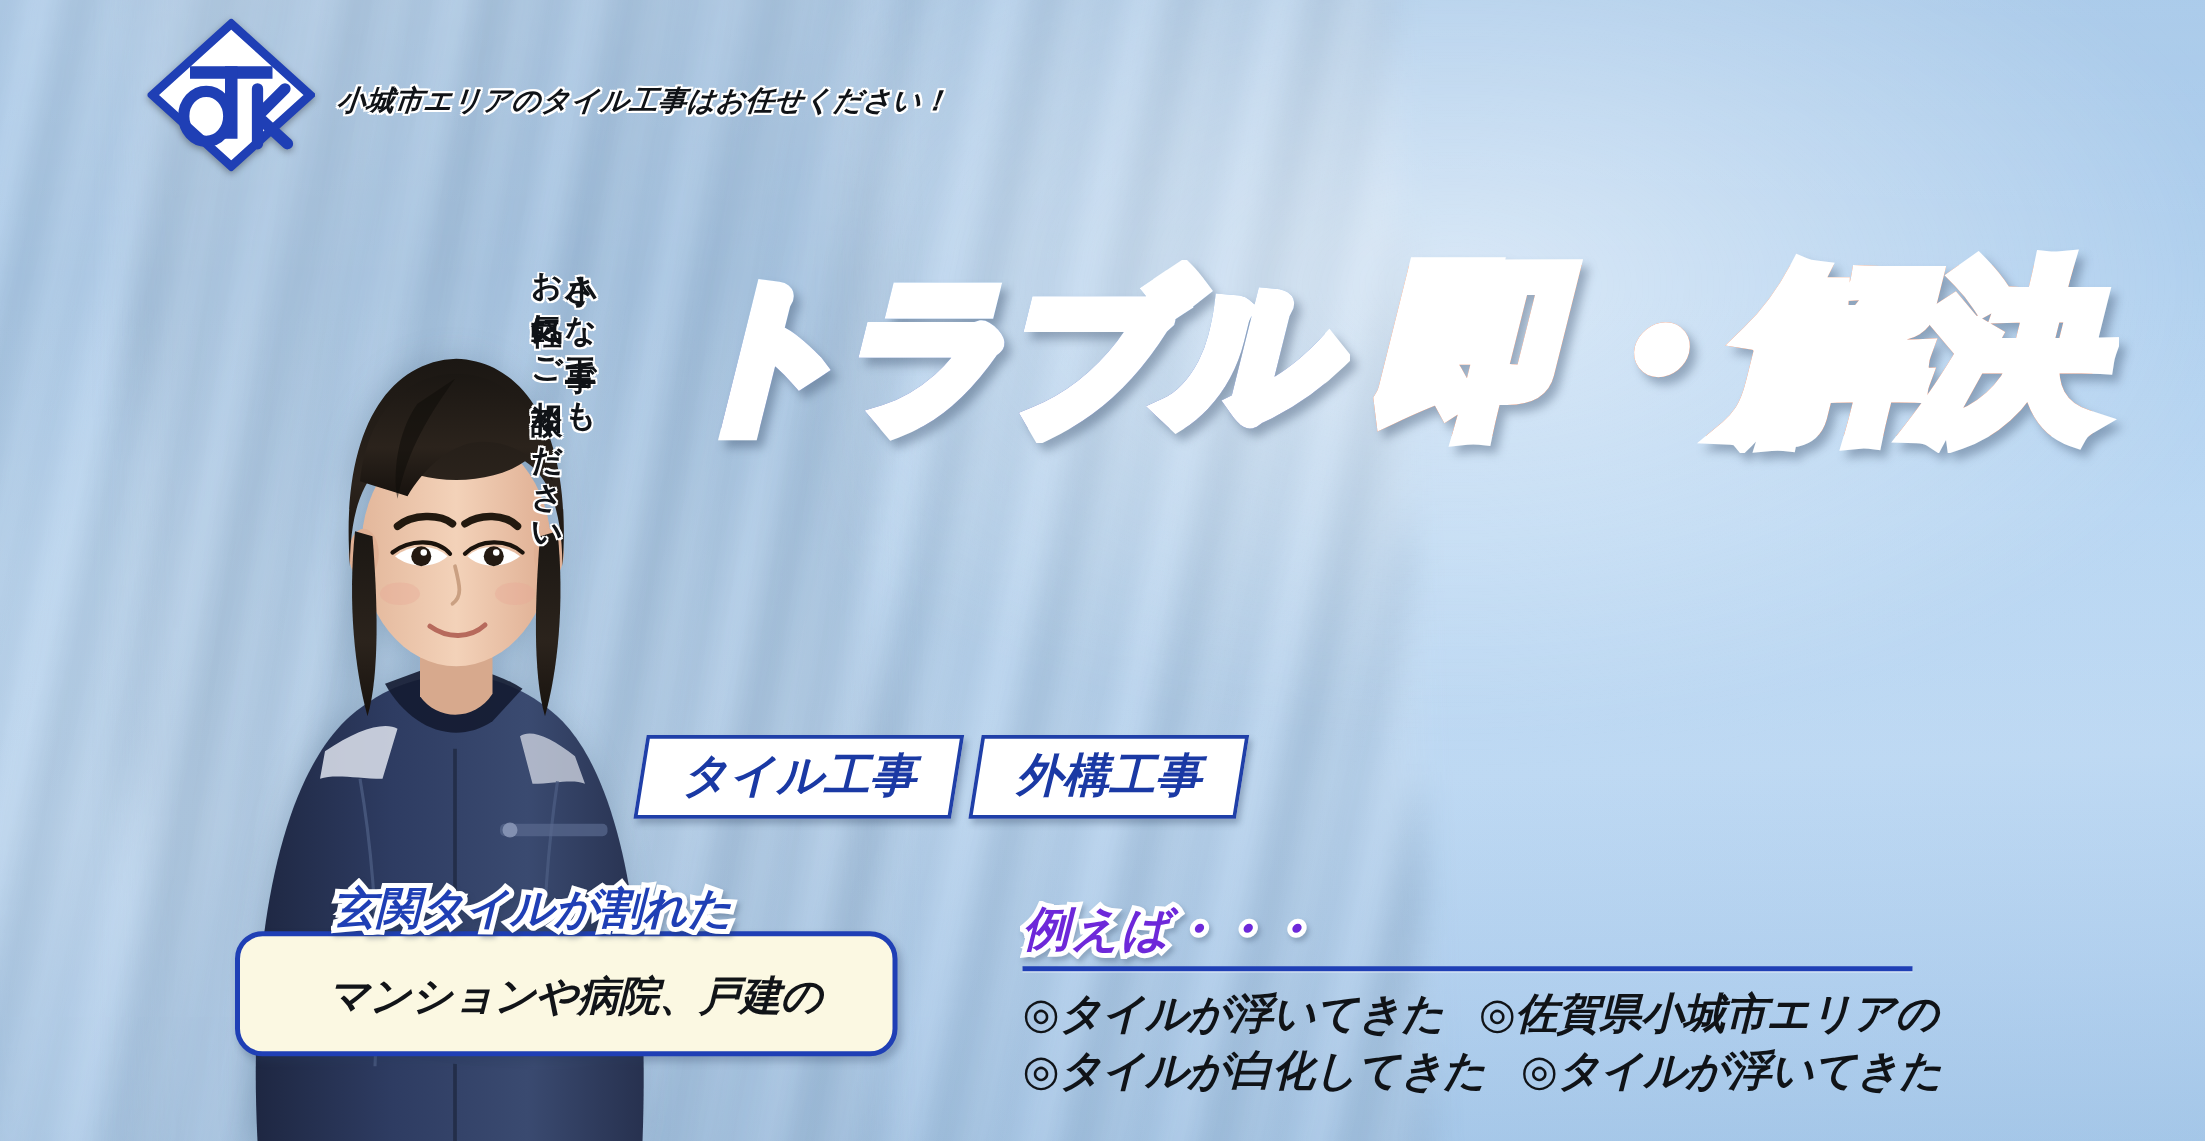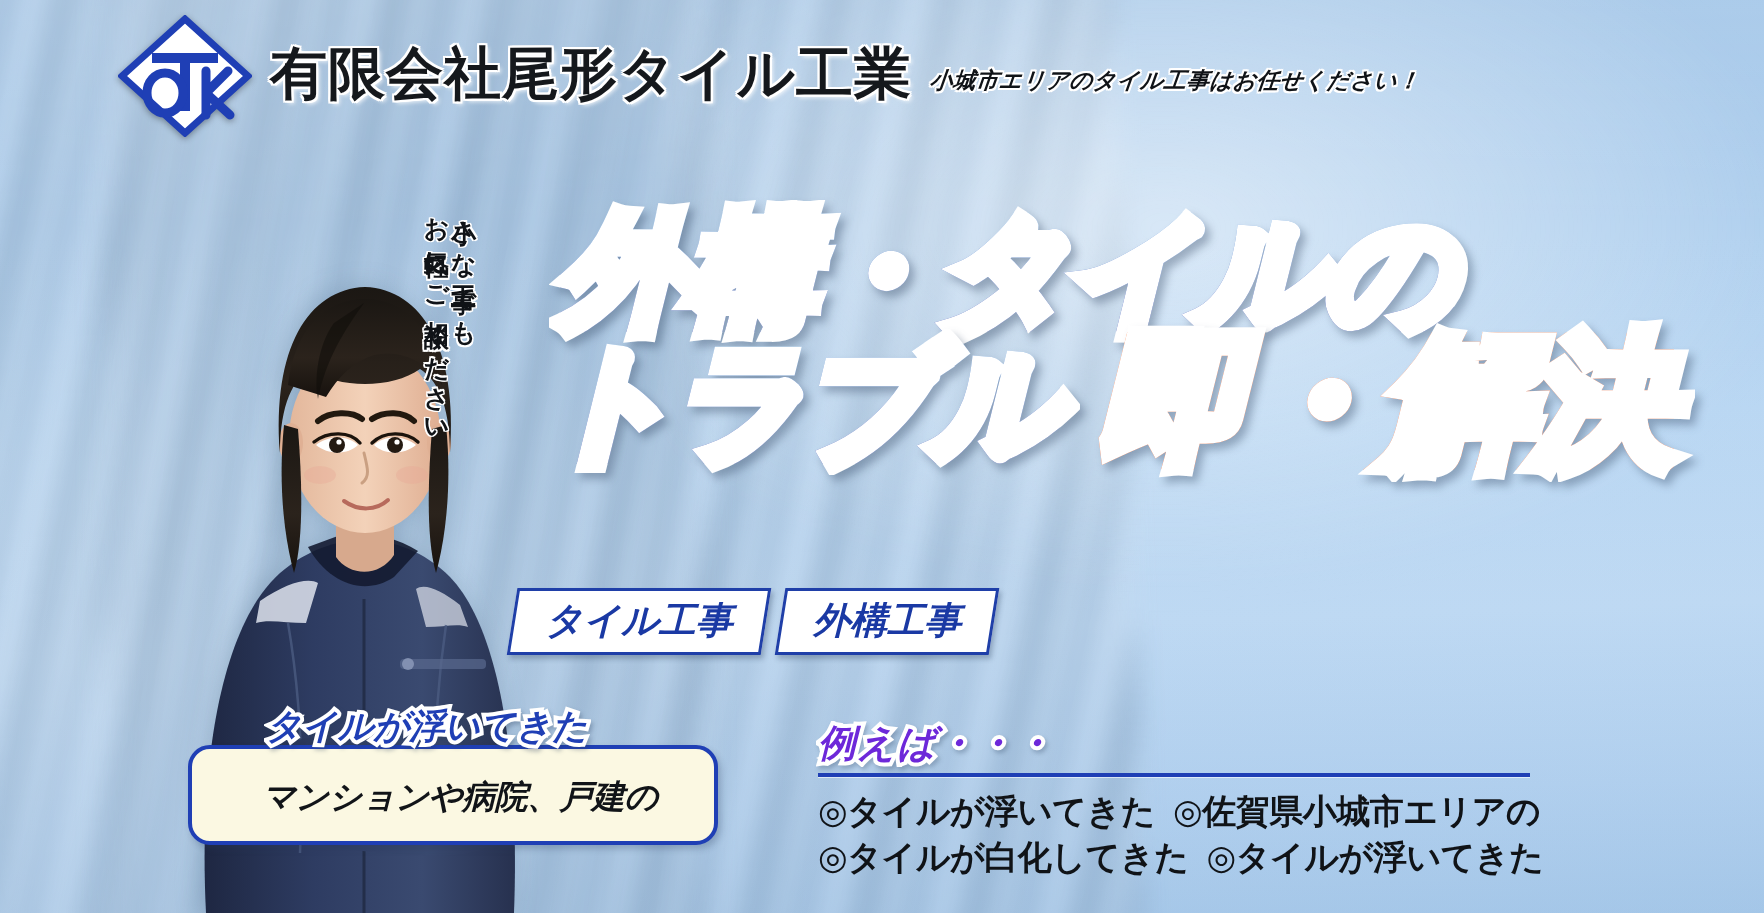--- a/index.html
+++ b/index.html
@@ -224,22 +224,22 @@
     -webkit-text-stroke:8px #ffffff;
     paint-order:stroke fill;
     filter:drop-shadow(2px 3px 2px rgba(40,60,90,.28));
     margin-bottom:4px;
   }
   .ex-rule{
     height:4px; background:#1f3fb5; width:712px; margin-bottom:12px;
     box-shadow:0 1px 0 rgba(255,255,255,.6);
   }
   .ex-line{
-    display:flex; gap:18px;
-    font-size:34px; font-weight:800; 
+    display:flex; gap:28px;
+    font-size:34px; font-weight:800; font-style:italic;
     color:#101317; line-height:1.34; white-space:nowrap;
     letter-spacing:-.5px;
   }
   .ex-line span{ display:inline-block; }
 </style>
 </head>
 <body>
 
 <div class="stage">
 
@@ -336,50 +336,46 @@
   <div class="header">
     <div class="logo-mark">
       <svg viewBox="0 0 134 122" xmlns="http://www.w3.org/2000/svg">
         <polygon points="67,4 130,61 67,118 4,61" fill="#ffffff" stroke="#1f3fb5" stroke-width="7"></polygon>
         <rect x="34" y="38" width="66" height="10" fill="#1f3fb5"></rect>
         <rect x="62" y="38" width="10" height="58" fill="#1f3fb5"></rect>
         <ellipse cx="47" cy="78" rx="18" ry="20" fill="none" stroke="#1f3fb5" stroke-width="9"></ellipse>
         <path d="M88 56 L88 100 M88 78 L110 56 M88 78 L112 100" stroke="#1f3fb5" stroke-width="9" fill="none" stroke-linecap="round"></path>
       </svg>
     </div>
-    <div class="brand-name">有限会社尾形タイル工業</div>
     <div class="brand-tag">小城市エリアのタイル工事はお任せください！</div>
   </div>
 
   <div class="vertical-copy">
     <div class="vcol">小さな工事でも</div>
     <div class="vcol">お気軽にご相談ください</div>
   </div>
 
   <div class="headline">
-    <div class="hl-row r1">
-      <span class="hl-blue">外構・タイルの</span>
-    </div>
     <div class="hl-row r2">
       <span class="hl-blue">トラブル</span>
       <span class="hl-orange">即・解決</span>
     </div>
   </div>
 
   <div class="tags">
     <div class="tag">
       <span>タイル工事</span>
     </div>
     <div class="tag">
       <span>外構工事</span>
     </div>
   </div>
 
   <div class="area-panel">
-    <div class="area-heading">タイルが浮いてきた</div>
+    <div class="area-heading">玄関タイルが割れた</div>
     <div class="area-box">
       <p>マンションや病院、戸建の</p>
     </div>
   </div>
 
   <div class="examples">
     <div class="ex-title">例えば・・・</div>
     <div class="ex-rule"></div>
     <div class="ex-line">
       <span>◎タイルが浮いてきた</span>

